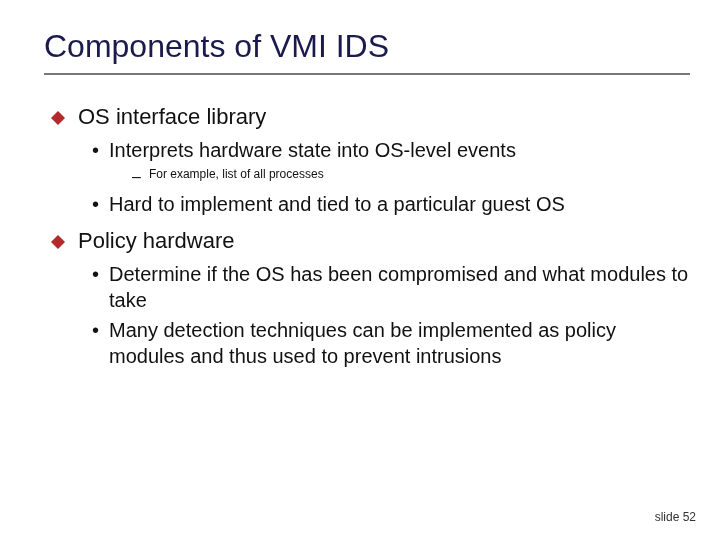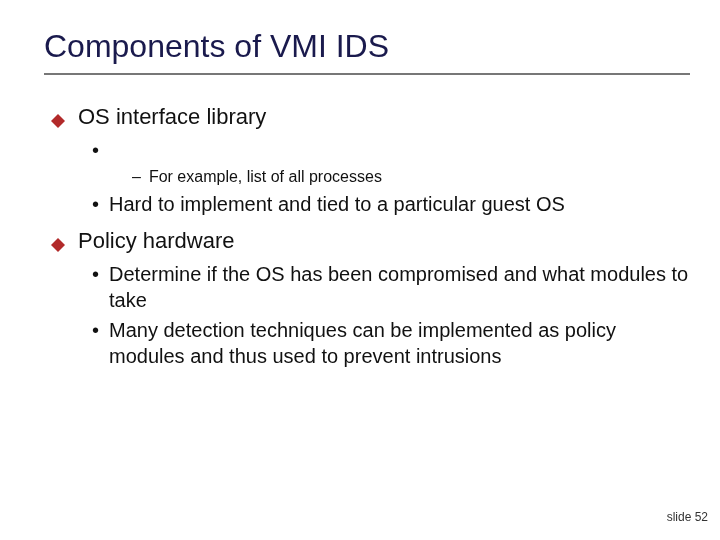--- a/index.html
+++ b/index.html
@@ -27,21 +27,21 @@
   .rule {
     border: none;
     border-top: 2px solid #777;
     margin-bottom: 28px;
   }
   .content {
     padding-left: 6px;
   }
   .l1 {
     display: flex;
-    align-items: flex-end;
+    align-items: center;
     margin-bottom: 6px;
     margin-top: 4px;
   }
   .l1 .dbullet {
     flex: 0 0 18px;
     height: 18px;
     margin-right: 10px;
     margin-top: 4px;
   }
   .l1 .dbullet svg { display: block; }
@@ -75,28 +75,28 @@
     margin-bottom: 4px;
   }
   .l3 .bullet {
     flex: 0 0 auto;
     font-size: 16px;
     color: #111;
     margin-right: 8px;
     line-height: 1.3;
   }
   .l3 .txt {
-    font-size: 16px;
+    font-size: 12px;
     color: #111;
     line-height: 1.3;
   }
   .footer {
     position: absolute;
     bottom: 16px;
-    right: 12px;
+    right: 24px;
     font-size: 12px;
     color: #333;
     font-family: Arial, sans-serif;
   }
 </style>
 </head>
 <body>
 
 <div class="slide">
   <h1 class="title">Components of VMI IDS</h1>
@@ -108,20 +108,21 @@
       <span class="dbullet">
         <svg width="16" height="16" viewBox="0 0 16 16">
             <polygon points="8,1 15,8 8,15 1,8" fill="#b22a2a"></polygon>
           </svg>
       </span>
       <span class="txt">OS interface library</span>
     </div>
 
     <div class="l2">
       <span class="bullet">•</span>
+      <span class="txt">Interprets hardware state into OS-level events</span>
     </div>
     <div class="l3">
       <span class="bullet">–</span>
       <span class="txt">For example, list of all processes</span>
     </div>
     <div class="l2">
       <span class="bullet">•</span>
       <span class="txt">Hard to implement and tied to a particular guest OS</span>
     </div>
 

